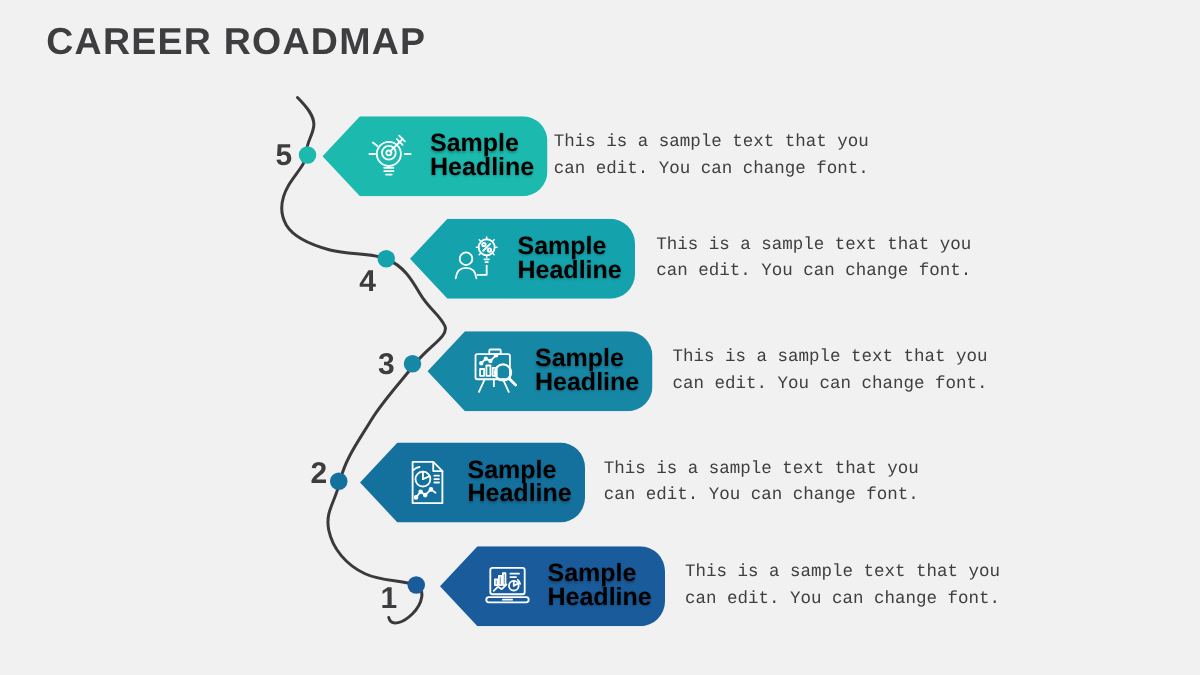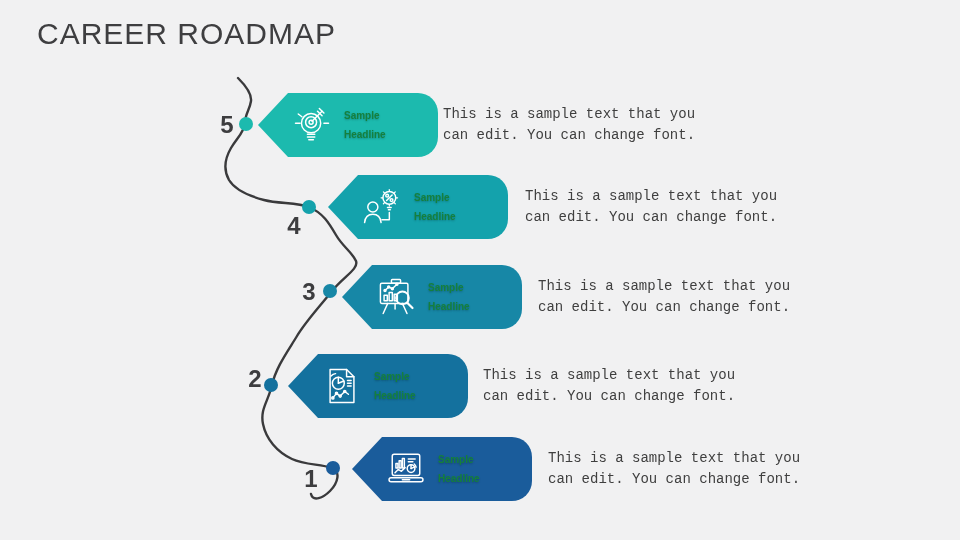--- a/index.html
+++ b/index.html
@@ -5,35 +5,35 @@
   html,body{margin:0;padding:0;}
   #slide{
     position:relative;
     width:960px;height:540px;
     background:#F1F1F2;
     font-family:"Liberation Sans", sans-serif;
     overflow:hidden;
   }
   .title{
     position:absolute;left:37px;top:17px;
-    font-size:30px;font-weight:400;letter-spacing:1px;
+    font-size:30px;font-weight:700;letter-spacing:1px;
     color:#3E3E40;
   }
   #curve-layer{position:absolute;left:0;top:0;width:960px;height:540px;}
   .banner{position:absolute;width:180px;height:64px;}
   .banner-shape{position:absolute;left:0;top:0;width:100%;height:100%;}
   .banner-content{
     position:absolute;left:0;top:0;width:100%;height:100%;
     display:flex;align-items:center;padding-left:32px;box-sizing:border-box;
   }
   .icon{width:44px;height:44px;flex:0 0 auto;display:block;}
   .icon svg{width:44px;height:44px;display:block;}
   .headline{
-    margin-left:10px;color:#15803d;font-weight:700;
-    font-size:10px;line-height:19px;
+    margin-left:10px;color:#000000;font-weight:700;
+    font-size:20px;line-height:19px;
     text-shadow:0 1px 2px rgba(0,0,0,0.25);
   }
   .headline span{display:block;}
   .desc{
     position:absolute;color:#3F3F3F;font-size:14px;line-height:21px;font-family:Liberation Mono, monospace;
   }
   .num{
     position:absolute;width:26px;text-align:center;
     font-size:24px;font-weight:700;color:#3D3D3F;line-height:30px;
   }

